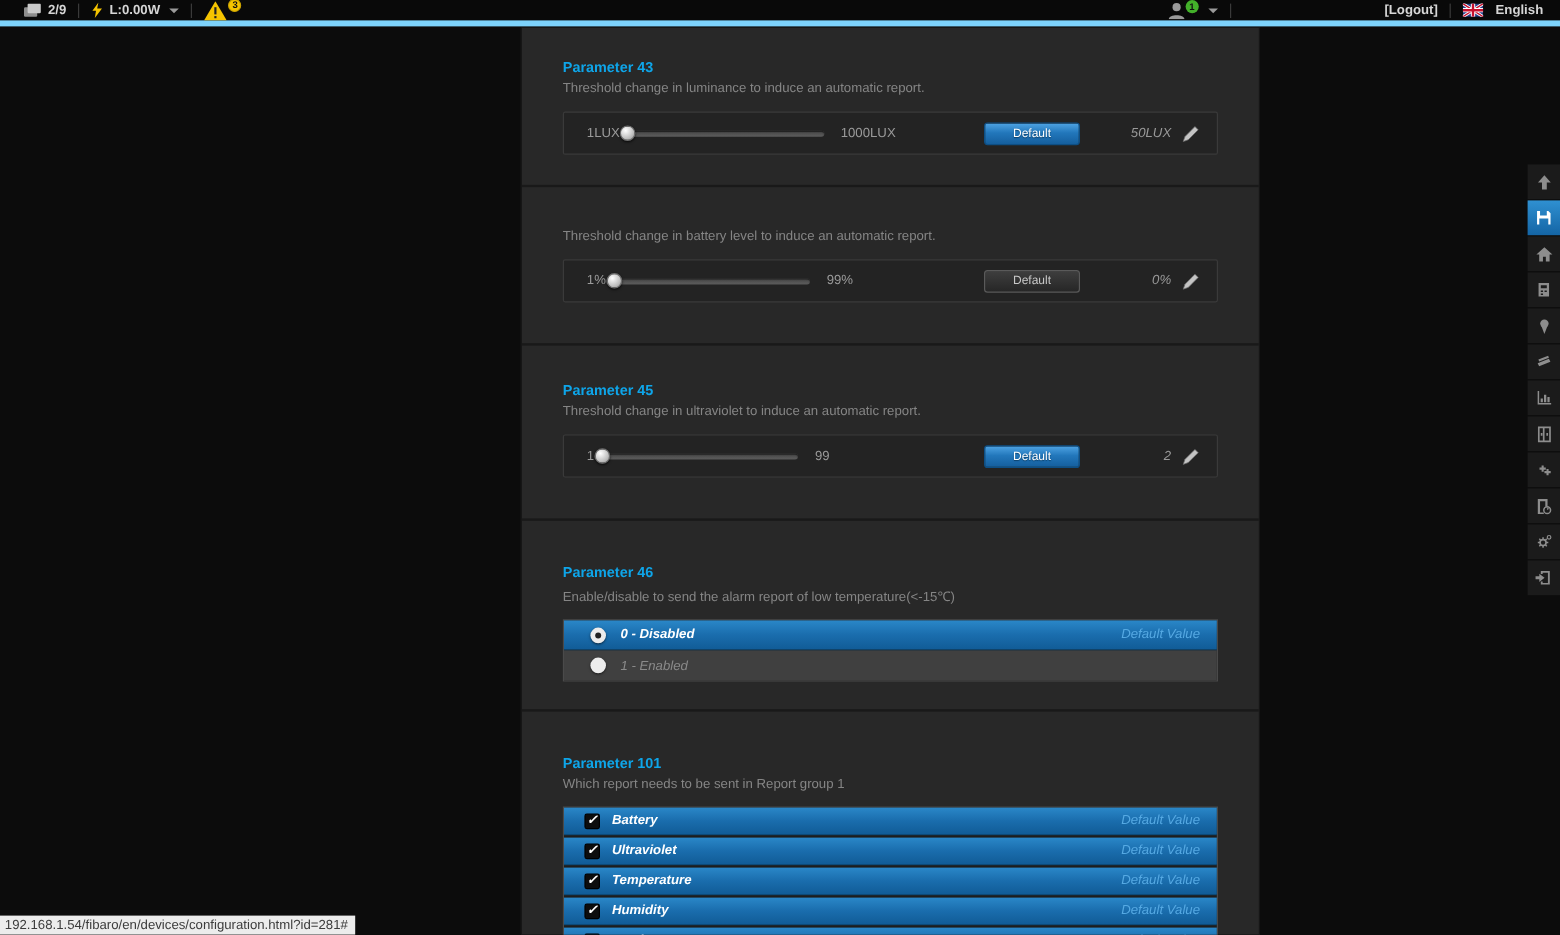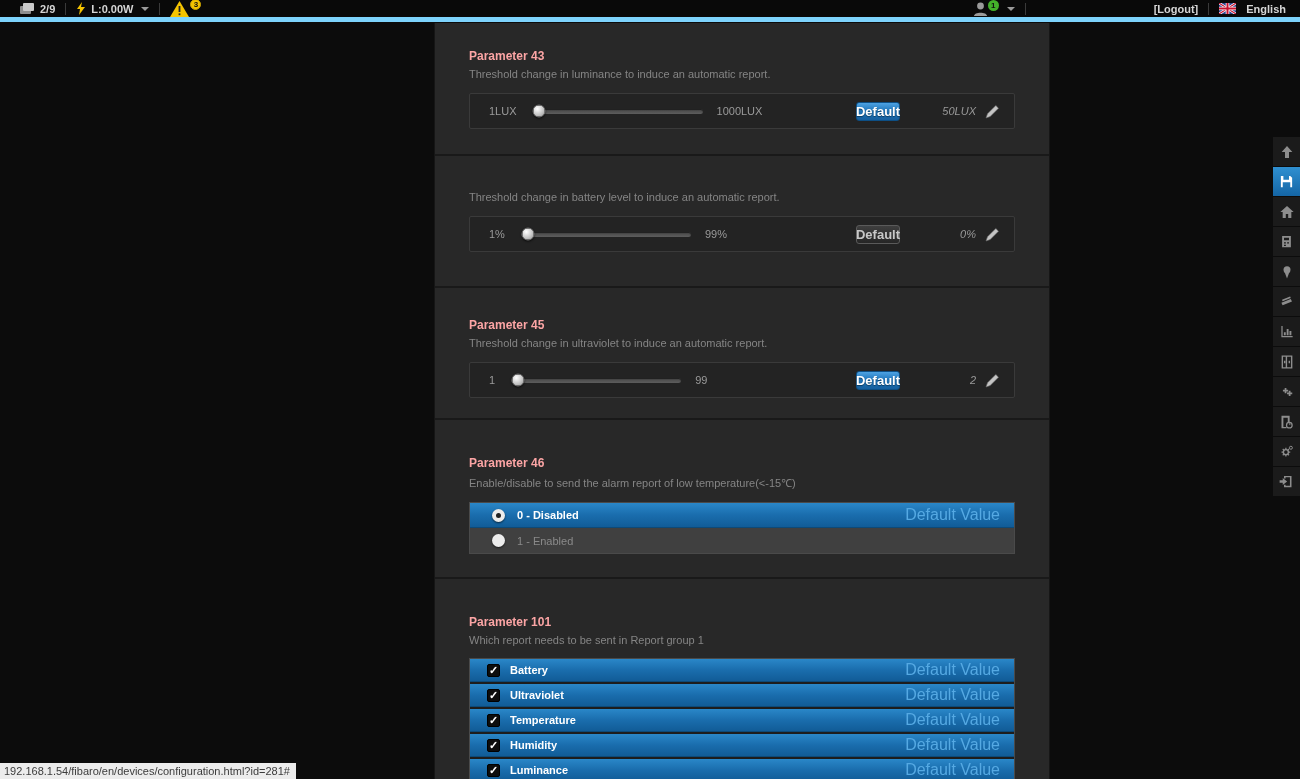--- a/index.html
+++ b/index.html
@@ -21,60 +21,60 @@
     width:11px; height:11px; border-radius:50%; font-size:8px; font-weight:bold; color:#111; }
   .badge-yellow { background:#f5c400; border:1px solid #caa200; margin-left:-4px; margin-top:-8px; }
   .badge-green { background:#43b02a; margin-left:-5px; margin-top:-7px; }
   .flag { width:17px; height:11px; margin-right:5px; }
 
   
   .content { position:absolute; left:434px; top:23px; width:616px; height:756px;
     background:#282828; border-left:1px solid #161616; border-right:1px solid #161616; }
   .section { border-top:2px solid #191919; padding:0 34px; }
   .section:first-child { border-top:none; }
-  .sec-title { font-size:12px; font-weight:bold; color:#fca5a5; }
+  .sec-title { font-size:12px; font-weight:bold; color:#0ea5e9; }
   .sec-desc { font-size:11px; color:#858585; margin-top:5px; }
   .s43 { height:131px; padding-top:26px; }
   .s44 { height:132px; padding-top:30px; }
   .s45 { height:132px; padding-top:30px; }
-  .s46 { height:159px; padding-top:36px; }
+  .s46 { height:159px; padding-top:36px;margin-top:14px; }
   .s101 { height:202px; padding-top:36px; }
 
   
   .slider-row { margin-top:13px; height:36px; background:#232323; border:1px solid #3a3a3a;
     border-radius:2px; display:flex; align-items:center; padding:0 14px 0 19px;
     font-size:11px; color:#9a9a9a; }
-  .min-label { margin-right:16px; }
+  .min-label { margin-right:0; }
   .max-label { margin-left:14px;text-align:right; }
   .slider-track { position:relative; width:170px; height:5px; border-radius:3px;
     background:linear-gradient(180deg,#454545,#5d5d5d); box-shadow:inset 0 1px 1px #1d1d1d; }
   .slider-handle { position:absolute; top:50%; width:13px; height:13px; border-radius:50%;
     transform:translate(-50%,-50%); left:4%;
     background:radial-gradient(circle at 35% 30%, #ffffff, #c2c2c2 60%, #8f8f8f);
     border:1px solid #6f6f6f; box-shadow:0 1px 2px rgba(0,0,0,.7); cursor:pointer; }
   .right-group { margin-left:auto; display:flex; align-items:center; }
-  .btn-default { width:44px; height:19px; border-radius:3px; font-size:13px; font-weight:bold;
+  .btn-default { width:80px; height:19px; border-radius:3px; font-size:10px; font-weight:normal;
     display:flex; align-items:center; justify-content:center; cursor:pointer; }
   .btn-blue { color:#fff; background:linear-gradient(180deg,#4da2e2,#2277bb 45%,#155f9e);
     border:1px solid #0d4f85; text-shadow:0 1px 1px #0a3c63; }
   .btn-gray { color:#c8c8c8; background:linear-gradient(180deg,#3e3e3e,#262626);
     border:1px solid #5a5a5a; }
   .param-value { width:76px; text-align:right; color:#999; font-size:11px;font-style:italic; }
   .pencil { margin-left:9px; cursor:pointer; display:flex; }
 
   
   .opt-box { margin-top:12px; border:1px solid #4a4a4a; background:#1d1d1d; }
-  .opt-row { display:flex; align-items:center; font-size:11px; cursor:pointer; }
+  .opt-row { display:flex; align-items:center; font-size:11px; cursor:pointer;font-style:italic; }
   .row-blue { background:linear-gradient(180deg,#2a87c8,#1a6dad 50%,#115c97);
     border-bottom:1px solid #0d4a78; color:#fff; font-weight:bold; }
   .row-dark { background:#404040; color:#8a8a8a; }
   .radio-row { height:25px; }
   .check-row { height:23px; margin-bottom:2px; }
   .check-row:last-child { margin-bottom:0; }
-  .opt-badge { margin-left:auto; margin-right:14px; color:#55a9e3; font-weight:normal; font-size:16px; }
+  .opt-badge { margin-left:auto; margin-right:14px; color:#55a9e3; font-weight:normal; font-size:11px; }
   .radio { width:13px; height:13px; border-radius:50%; margin-left:22px; background:#ececec;
     position:relative; box-shadow:0 1px 2px rgba(0,0,0,.6); }
   .radio.sel::after { content:""; position:absolute; left:4px; top:4px; width:5px; height:5px;
     border-radius:50%; background:#222; }
   .opt-label { margin-left:12px; }
   .checkbox { width:13px; height:13px; margin-left:17px; background:#0d0d0d; border:1px solid #000;
     border-radius:2px; color:#fff; font-size:11px; line-height:11px; font-weight:bold;
     display:flex; align-items:center; justify-content:center; }
   .check-row .opt-label { margin-left:10px; }
 

